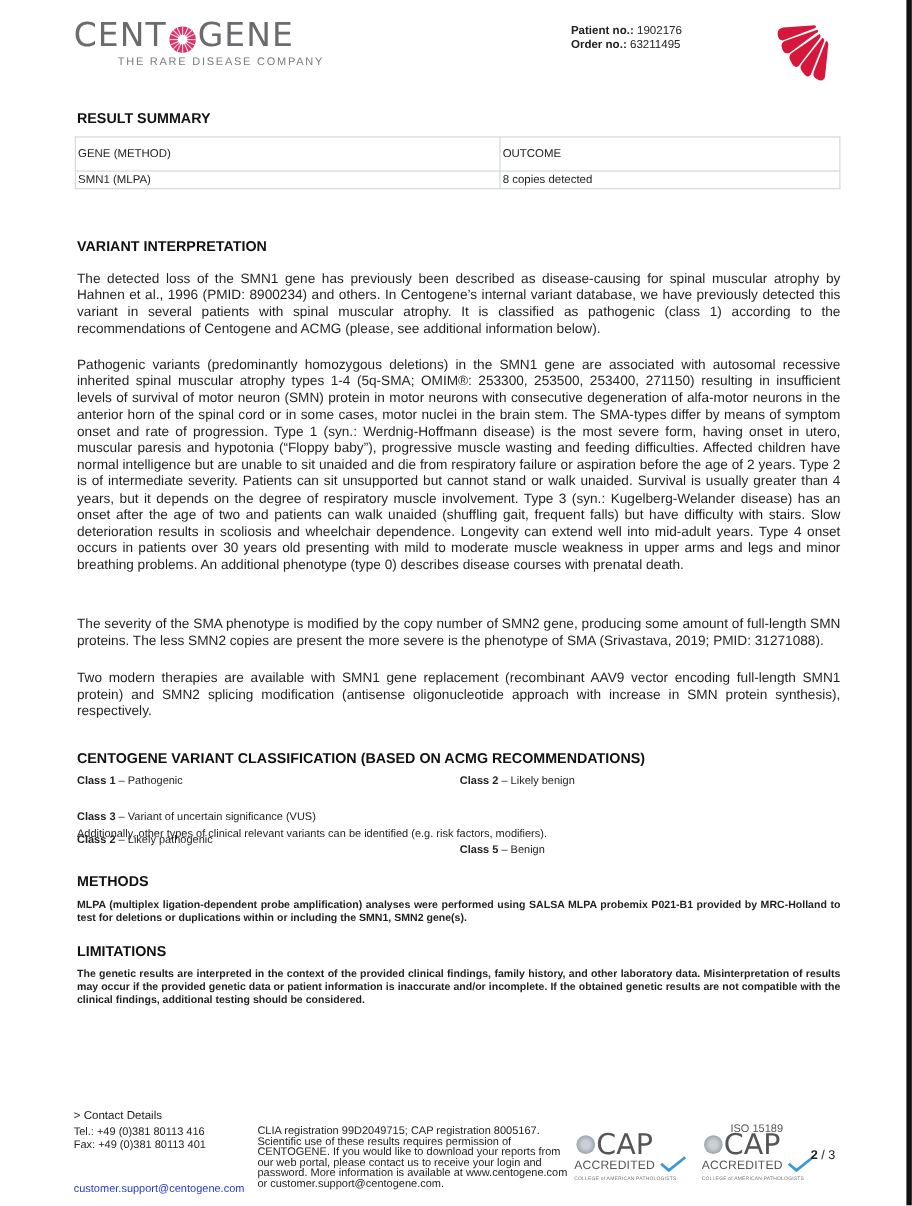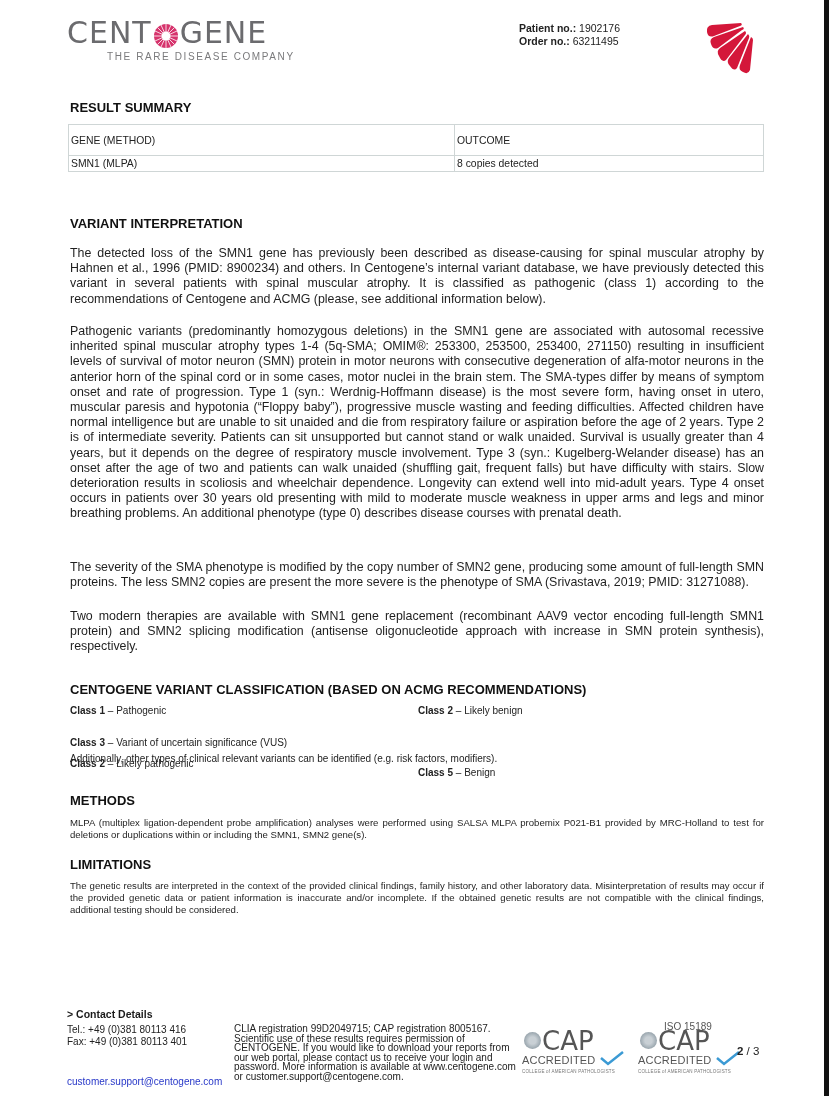--- a/index.html
+++ b/index.html
@@ -14,35 +14,35 @@
   .logo-word { font-family: "DejaVu Sans", sans-serif; font-size: 30px; letter-spacing: 1px; color: #6b6b6e; line-height: 32px; display: flex; align-items: flex-end; }
   .logo-o { display: inline-block; width: 26px; height: 26px; margin: 0 1px; position: relative; }
   .logo-tag { font-size: 10px; letter-spacing: 1.6px; color: #7a7a7c; margin-left: 40px; margin-top: 2px; }
   .patient-info { position: absolute; left: 495px; top: 22px; font-size: 10.5px; line-height: 13px; color: #222; }
   .patient-info b { font-weight: bold; padding-left: 24px; }
   .corner-mark { position: absolute; left: 705px; top: 20px; width: 60px; height: 60px; }
 
   
   .sec-title { position: absolute; left: 70px; font-weight: bold; font-size: 13px; color: #111; }
   .para { position: absolute; left: 70px; width: 694px; font-size: 12.4px; line-height: 15.2px; text-align: justify; color: #1f1f1f; }
-  .small { font-size: 9.6px; line-height: 12px; }
+  .small { font-size: 9.6px; line-height: 12px; font-weight: bold; }
 
   
   .result-table { position: absolute; left: 68px; top: 124px; width: 696px; border-collapse: collapse; font-size: 10.4px; color: #222; }
   .result-table td { border: 1.5px solid #cfd6d6; padding: 1px 2px; }
   .result-table tr.head td { height: 28px; }
   .result-table tr.row td { height: 13px; margin-left: 40px; }
   .result-table td.c1 { width: 381px; }
 
   
   .cls { position: absolute; font-size: 10px; color: #222; }
   .cls b { font-weight: bold; }
 
   
-  .contact-h { position: absolute; left: 67px; top: 1008px; font-weight: bold; font-size: 10.5px; }
+  .contact-h { position: absolute; left: 67px; top: 1008px; font-weight: normal; font-size: 10.5px; }
   .contact { position: absolute; left: 67px; top: 1024px; font-size: 10px; line-height: 11.8px; color: #222; }
   .contact .link { color: #2838c8; margin-top: 28px; }
   .legal { position: absolute; left: 234px; top: 1024px; width: 290px; font-size: 10px; line-height: 9.6px; color: #222; }
   .cap { position: absolute; top: 1030px; width: 105px; height: 45px; }
   .cap .cap-word { position: absolute; left: 20px; top: -4px; font-size: 26px; color: #555; font-family: "DejaVu Sans", sans-serif; }
   .cap .accr { position: absolute; left: 0; top: 24px; font-size: 11px; color: #555; letter-spacing: 0.2px; }
   .cap .college { position: absolute; left: 0; top: 39px; font-size: 4.5px; color: #777; letter-spacing: 0.2px; }
   .cap .globe { position: absolute; left: 2px; top: 2px; width: 17px; height: 17px; border-radius: 50%; background: radial-gradient(circle, #c9d0d5 30%, #9aa6ae 70%); }
   .cap .check { position: absolute; left: 78px; top: 20px; width: 24px; height: 16px; }
   .iso { position: absolute; left: 664px; top: 1021px; font-size: 10px; color: #555; }

